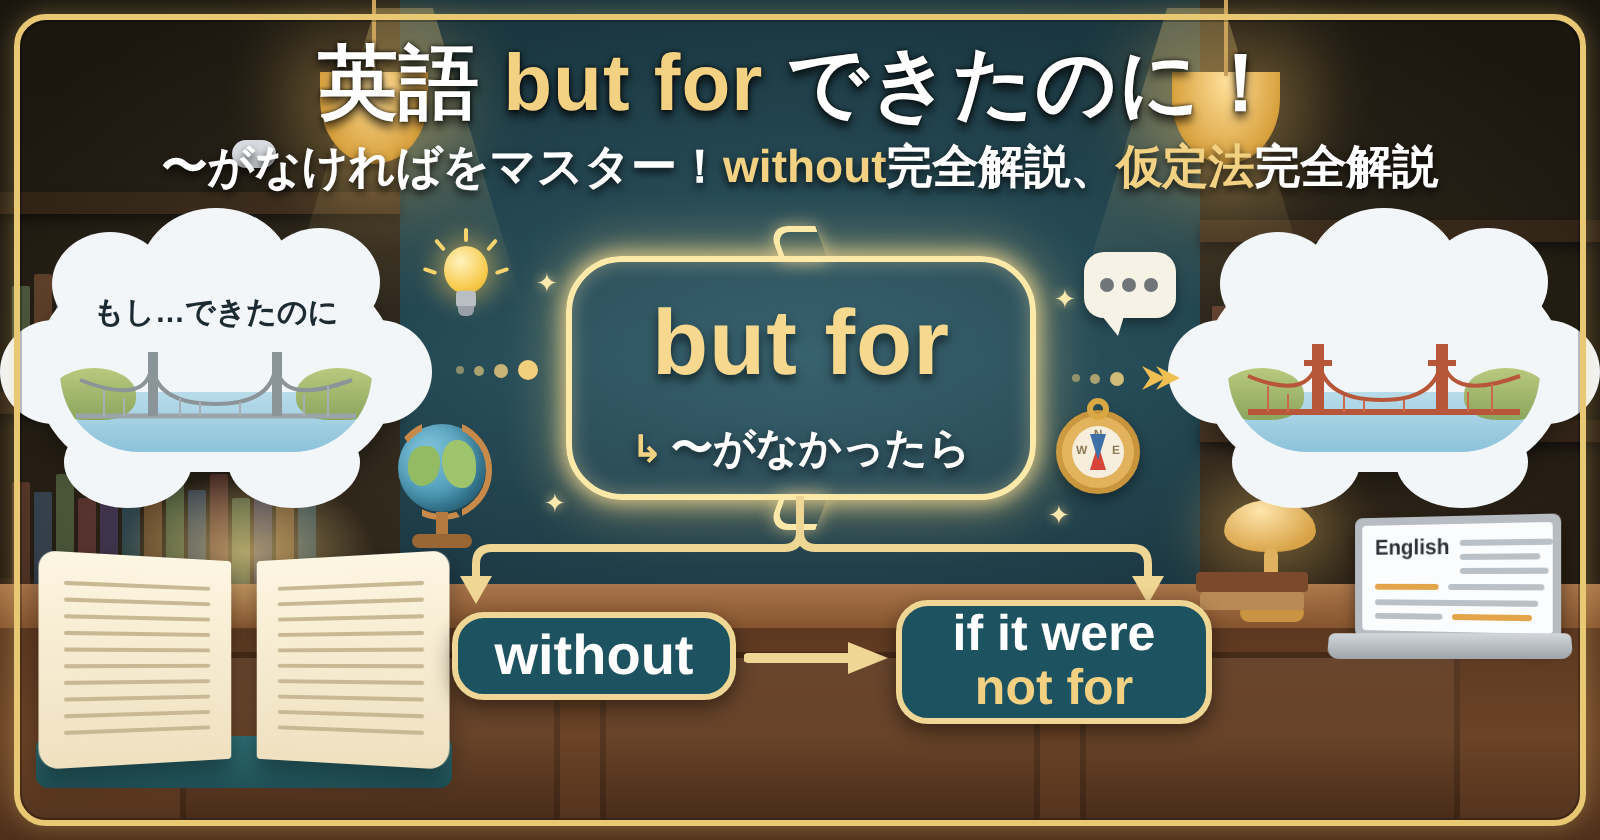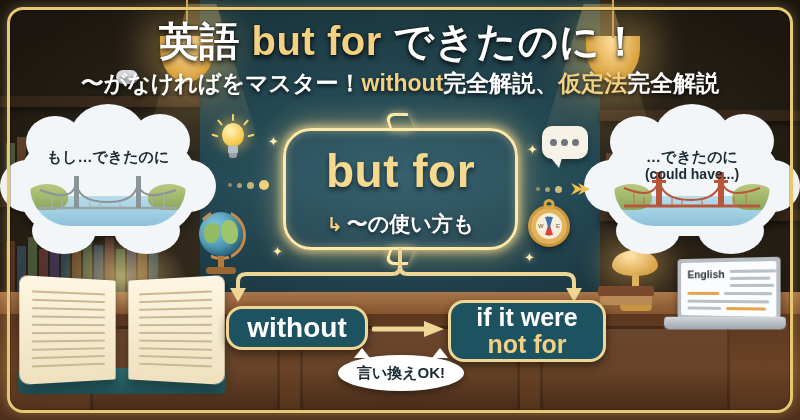--- a/index.html
+++ b/index.html
@@ -359,24 +359,20 @@
   </div>
 
   <div class="cloud" style="right:18px;top:136px;width:180px;height:100px">
     <div class="puff" style="left:8px;top:-20px;width:58px;height:52px"></div>
     <div class="puff" style="left:52px;top:-32px;width:76px;height:66px"></div>
     <div class="puff" style="left:112px;top:-22px;width:60px;height:54px"></div>
     <div class="puff" style="left:-18px;top:24px;width:54px;height:52px"></div>
     <div class="puff" style="left:144px;top:24px;width:54px;height:52px"></div>
     <div class="puff" style="left:14px;bottom:-18px;width:64px;height:46px"></div>
     <div class="puff" style="left:96px;bottom:-18px;width:66px;height:46px"></div>
-    <div class="cloud-text">
-      <span class="l1">…できたのに</span>
-      <span class="l2">(could have...)</span>
-    </div>
     <div class="scene">
       <div class="water"></div>
       <div class="land a"></div>
         <div class="land b"></div>
       <div class="bridge-wrap">
         <svg width="156" height="46" viewBox="0 0 156 46">
           <path d="M10 38 L146 38" stroke="#b8563a" stroke-width="3" fill="none"></path>
           <rect x="42" y="4" width="6" height="34" fill="#b8563a"></rect>
           <rect x="104" y="4" width="6" height="34" fill="#b8563a"></rect>
           <rect x="38" y="12" width="14" height="3" fill="#b8563a"></rect>
@@ -453,21 +449,21 @@
       <div class="stand"></div>
       <div class="foot"></div>
   </div>
 
   <div class="bubble">
     <div class="neon"></div>
     <div class="tail-top"></div>
     <div class="tail"></div>
     <div class="main">but for</div>
     <div class="sub">
-      <span class="hook">↳</span><span>〜の使い方も</span>
+      <span class="hook">↳</span><span>〜がなかったら</span>
     </div>
   </div>
   <div class="spark" style="left:268px;top:134px">✦</div>
   <div class="spark" style="left:527px;top:142px">✦</div>
   <div class="spark" style="left:272px;top:244px">✦</div>
   <div class="spark" style="left:524px;top:250px">✦</div>
 
   <div class="connector">
     <svg width="400" height="60" viewBox="0 0 400 60">
       <g fill="none" stroke="#f0d694" stroke-width="4" stroke-linecap="round">
@@ -488,20 +484,15 @@
       <path d="M2 9 L58 9" stroke="#f0d694" stroke-width="5" stroke-linecap="round"></path>
       <path d="M52 1 L72 9 L52 17 Z" fill="#f0d694"></path>
     </svg>
   </div>
 
   <div class="box ifwere">
     <span>if it were</span>
     <span class="gold">not for</span>
   </div>
 
-  <div class="okbubble">
-    <div class="t a"></div>
-      <div class="t b"></div>
-    <span>言い換えOK!</span>
-  </div>
 
   <div class="frame"></div>
 </div>
 
 </body></html>

